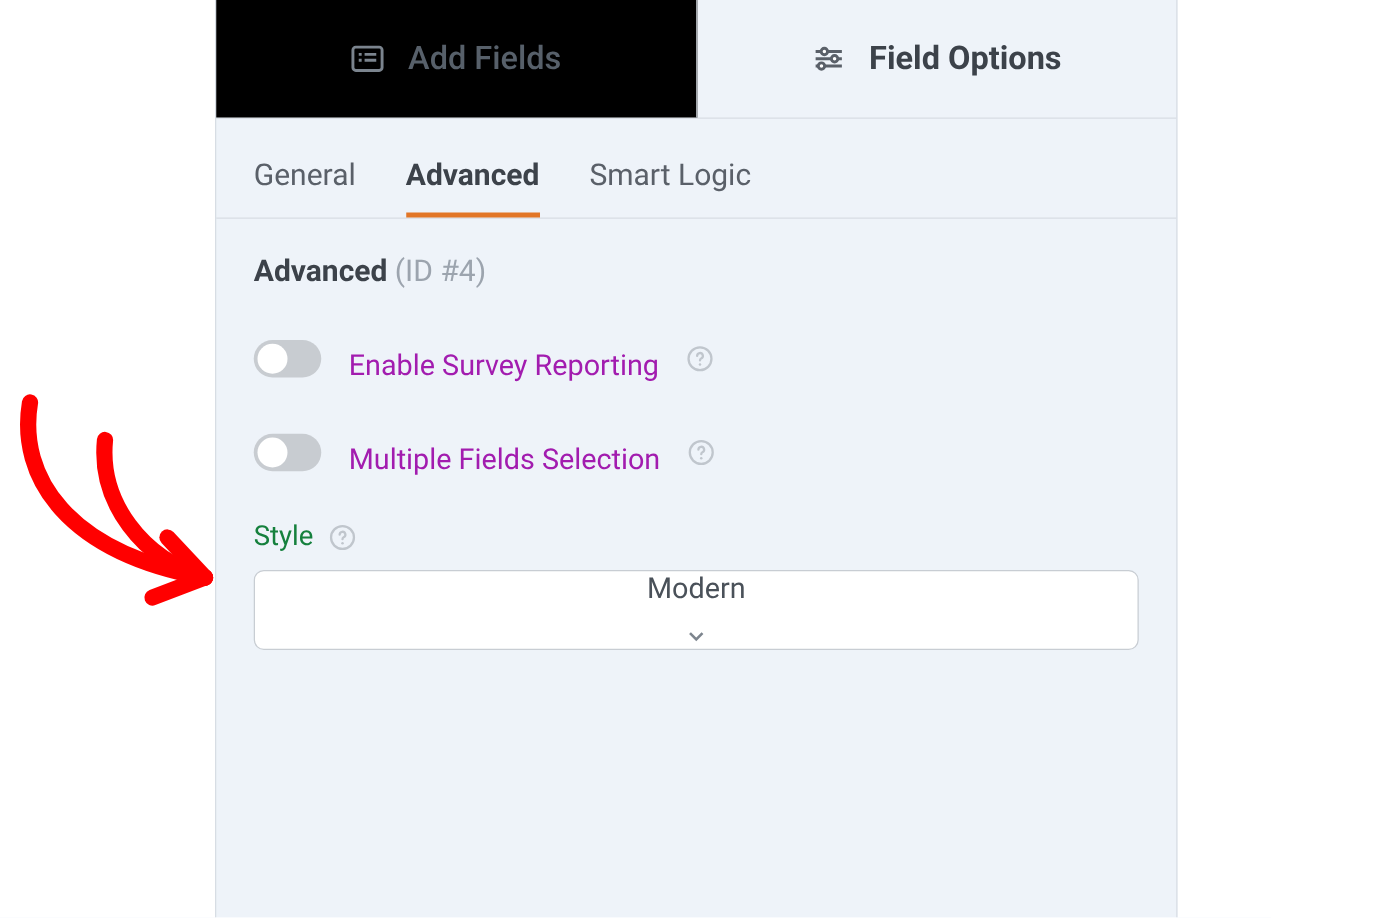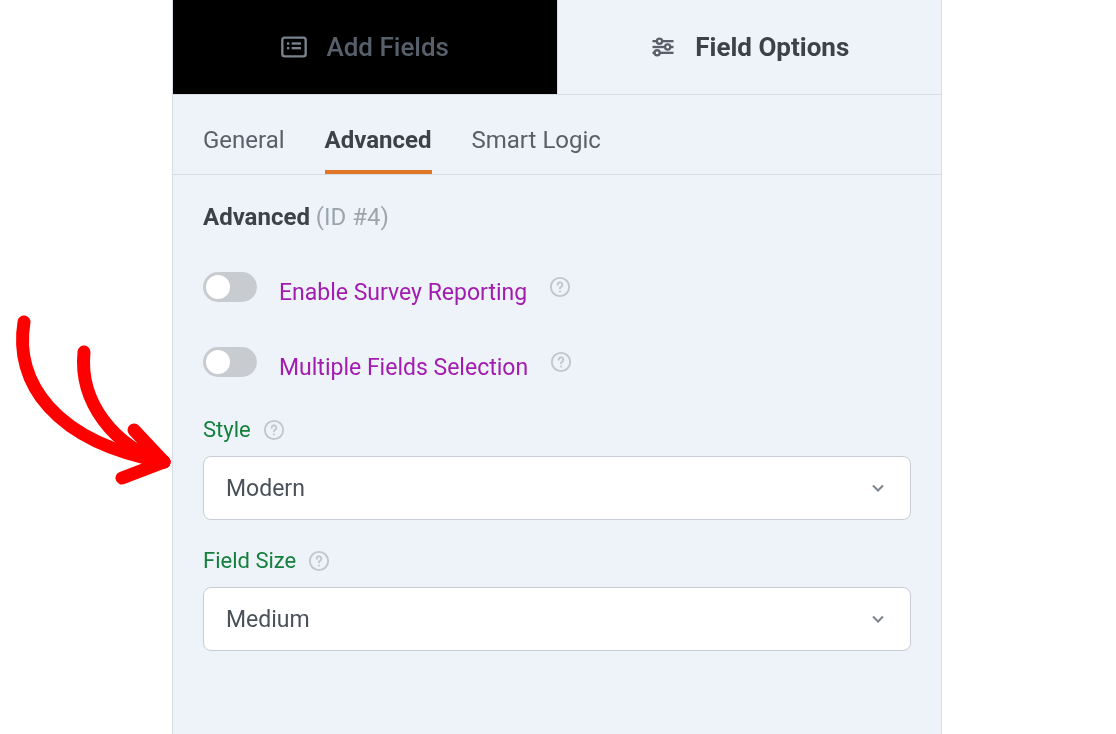--- a/index.html
+++ b/index.html
@@ -119,20 +119,21 @@
     height: 64px;
     background: #fff;
     border: 1px solid #c8cdd3;
     border-radius: 8px;
     display: flex;
     align-items: center;
     justify-content: space-between;
     padding: 0 22px;
     cursor: pointer;
     user-select: none;
+    flex-direction: column;
   }
   .select-value { font-size: 23px; color: #4a5159; }
   .chevron { width: 20px; height: 20px; }
   .chevron svg { width: 20px; height: 20px; stroke: #7d858e; fill: none; stroke-width: 2.5; }
 
   
   .arrow-annotation {
     position: absolute;
     left: -6px;
     top: 312px;
@@ -232,40 +233,20 @@
         <div class="select">
           <span class="select-value">Modern</span>
           <span class="chevron">
             <svg viewBox="0 0 24 24">
                 <polyline points="6 9 12 15 18 9"></polyline>
               </svg>
           </span>
         </div>
       </div>
 
-      <div class="field-group">
-        <div class="field-label-row">
-          <span class="field-label">Field Size</span>
-          <span class="help-icon">
-            <svg viewBox="0 0 24 24">
-                <circle cx="12" cy="12" r="10" fill="none" stroke="#c0c6cd" stroke-width="2"></circle>
-                <path d="M9.5 9.5a2.5 2.5 0 1 1 3.5 2.3c-.8.4-1 1-1 1.7" fill="none" stroke="#c0c6cd" stroke-width="2" stroke-linecap="round"></path>
-                <circle cx="12" cy="17" r="1.1" fill="#c0c6cd"></circle>
-              </svg>
-          </span>
-        </div>
-        <div class="select">
-          <span class="select-value">Medium</span>
-          <span class="chevron">
-            <svg viewBox="0 0 24 24">
-                <polyline points="6 9 12 15 18 9"></polyline>
-              </svg>
-          </span>
-        </div>
-      </div>
 
     </div>
   </div>
 
   <div class="arrow-annotation">
     <svg viewBox="0 0 220 200">
       <path d="M30 10 C 20 70, 60 130, 170 150" stroke="#ff0000" stroke-width="13" fill="none" stroke-linecap="round"></path>
       <path d="M90 40 C 85 90, 120 135, 170 150" stroke="#ff0000" stroke-width="13" fill="none" stroke-linecap="round"></path>
       <path d="M170 150 L140 118" stroke="#ff0000" stroke-width="13" fill="none" stroke-linecap="round"></path>
       <path d="M170 150 L128 166" stroke="#ff0000" stroke-width="13" fill="none" stroke-linecap="round"></path>

